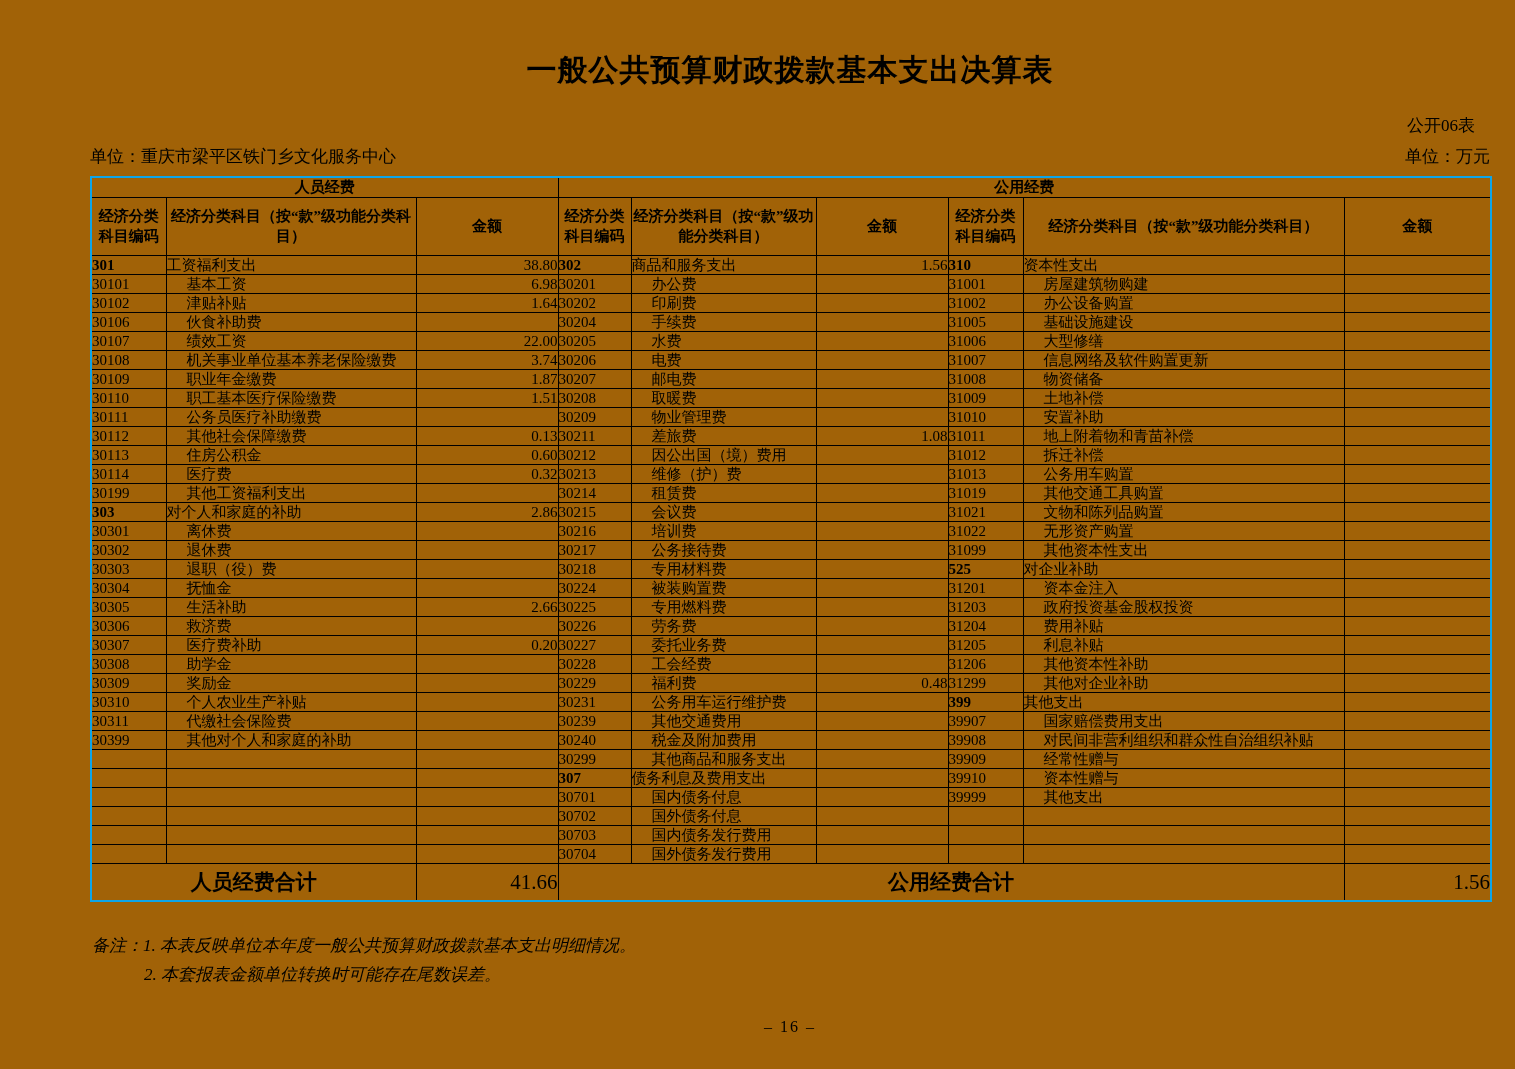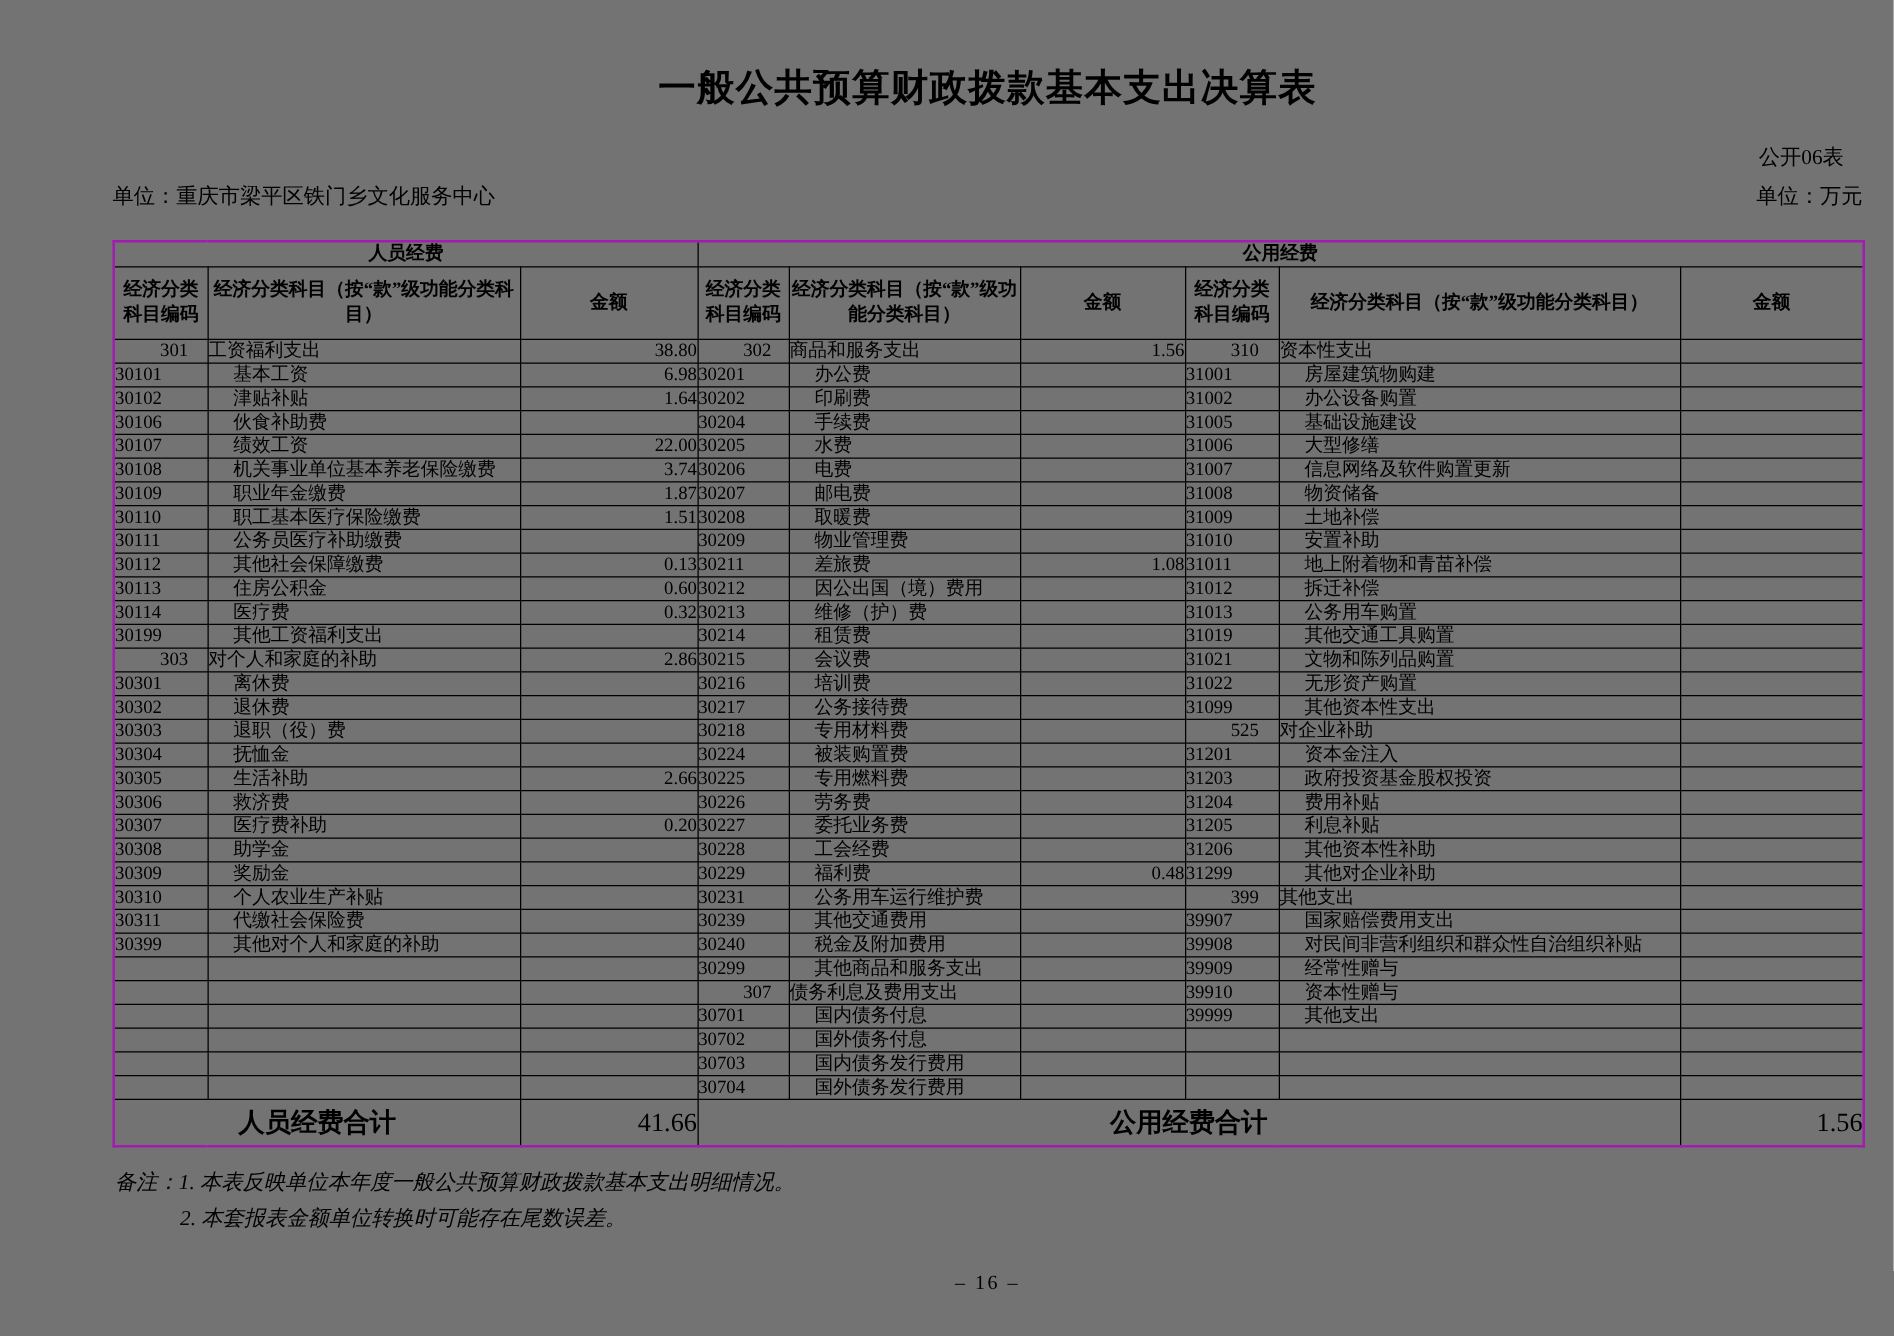--- a/index.html
+++ b/index.html
@@ -1,34 +1,34 @@
 <!DOCTYPE html>
 <html><head>
 <meta charset="utf-8">
 <style>
   html,body{margin:0;padding:0;background:#fff;}
-  .sheet{position:relative;width:1515px;height:1069px;background:#737373;color:#000;
+  .sheet{position:relative;width:1515px;height:1069px;background:#a16207;color:#000;
          font-family:"Liberation Serif","DejaVu Serif",serif;overflow:hidden;}
   .title{position:absolute;top:50px;left:90px;width:1400px;text-align:center;
          font-size:30px;font-weight:bold;letter-spacing:1px;}
   .form-code{position:absolute;top:114px;right:40px;font-size:17px;}
   .unit-row{position:absolute;top:145px;left:90px;width:1400px;display:flex;
             justify-content:space-between;font-size:17px;}
-  table.main{position:absolute;top:192px;left:90px;width:1400px;border-collapse:collapse;
-             table-layout:fixed;border:2px solid #a21caf;}
+  table.main{position:absolute;top:176px;left:90px;width:1400px;border-collapse:collapse;
+             table-layout:fixed;border:2px solid #0ea5e9;}
   table.main th,table.main td{border:1px solid #000;padding:0;}
   col.c1{width:75px}col.c2{width:250px}col.c3{width:142px}
   col.c4{width:73px}col.c5{width:185px}col.c6{width:132px}
   col.c7{width:75px}col.c8{width:321px}col.c9{width:147px}
   .grp{height:19px;font-size:15px;font-weight:bold;text-align:center;line-height:19px;}
   .colh{height:57px;font-size:15px;font-weight:bold;text-align:center;vertical-align:middle;
         line-height:1.3;padding:0 3px;}
   tbody td{height:18px;line-height:18px;font-size:15px;white-space:nowrap;overflow:hidden;}
   td.code{padding-left:3px;}
-  td.code.cat{font-weight:normal;padding-left:36px;}
+  td.code.cat{font-weight:bold;}
   td.subj{padding-left:2px;}
   td.subj.detail{padding-left:20px;}
   td.subj.cat{font-weight:normal;}
   td.amt{text-align:right;padding-right:3px;}
   tfoot td{height:36px;font-size:21px;line-height:36px;}
   tfoot td.sum-label{font-weight:bold;text-align:center;}
   .notes{position:absolute;top:931px;left:92px;font-size:17px;line-height:29px;font-style:italic;}
   .notes .indent{padding-left:52px;}
   .page-num{position:absolute;top:1018px;left:90px;width:1400px;text-align:center;
             font-size:16px;letter-spacing:2px;}

